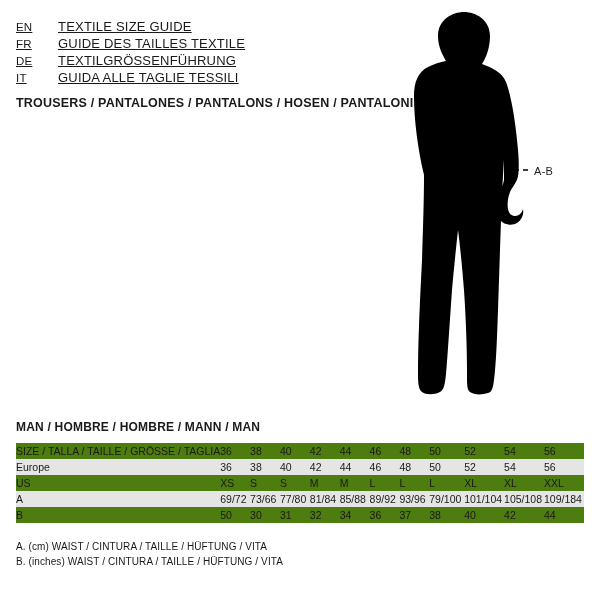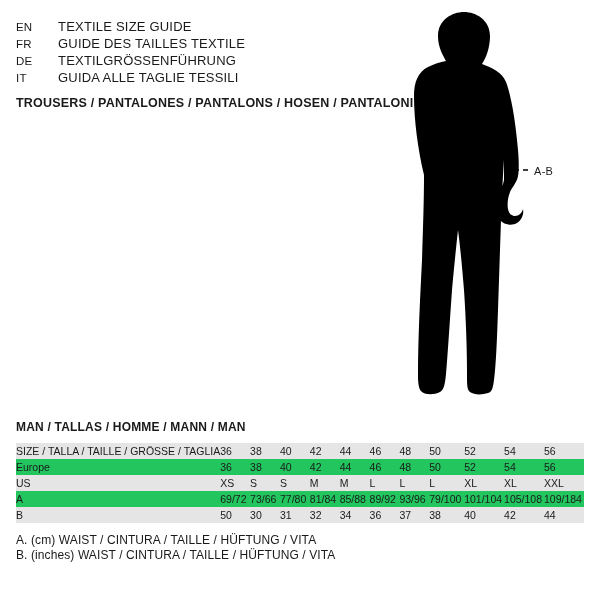--- a/index.html
+++ b/index.html
@@ -19,20 +19,21 @@
     position: relative;
     width: 600px;
     height: 600px;
     box-sizing: border-box;
     padding: 16px 16px 0 16px;
   }
 
   
   .lang-block {
     margin-top: 2px;
+    text-decoration: underline;
   }
   .lang-row {
     display: flex;
     align-items: baseline;
     line-height: 17px;
     height: 17px;
   }
   .lang-code {
     width: 42px;
     font-size: 11.5px;
@@ -86,37 +87,37 @@
   table.size-table {
     border-collapse: collapse;
     width: 568px;
     font-size: 10.5px;
   }
   table.size-table td {
     padding: 2px 0 2px 0;
     white-space: nowrap;
   }
   table.size-table tr.row-shaded td {
+    background: #4d7c0f;
+  }
+  table.size-table tr.row-plain td {
     background: #e5e5e5;
-  }
-  table.size-table tr.row-plain td {
-    background: #22c55e;
   }
   td.label-col {
     width: 94px;
     padding-left: 2px;
   }
   td.val {
     width: 52px;
     text-align: left;
   }
 
   .footnotes {
-    margin-top: 10px;
-    font-size: 12px;
+    margin-top: 16px;
+    font-size: 10px;
     line-height: 15px;
     letter-spacing: 0.1px;
   }
 </style>
 </head>
 <body>
 
 <div class="page">
 
   <div class="lang-block">
@@ -179,21 +180,21 @@
         C 58 54, 64 52, 70 51
         C 66 44, 62 36, 62 26
         Z"></path>
 
       <line x1="48" y1="160" x2="152" y2="160" stroke="#000000" stroke-width="1.5" stroke-dasharray="5,4"></line>
     </svg>
     <span class="ab-label">A-B</span>
   </div>
 
   <div class="table-area">
-    <div class="table-heading">MAN / TALLAS / HOMME / MANN / MAN</div>
+    <div class="table-heading">MAN / HOMBRE / HOMBRE / MANN / MAN</div>
 
     <table class="size-table">
       <tbody>
         <tr class="row-shaded">
           <td class="label-col">SIZE / TALLA / TAILLE / GRÖSSE / TAGLIA</td>
           <td class="val">36</td>
           <td class="val">38</td>
           <td class="val">40</td>
           <td class="val">42</td>
           <td class="val">44</td>

